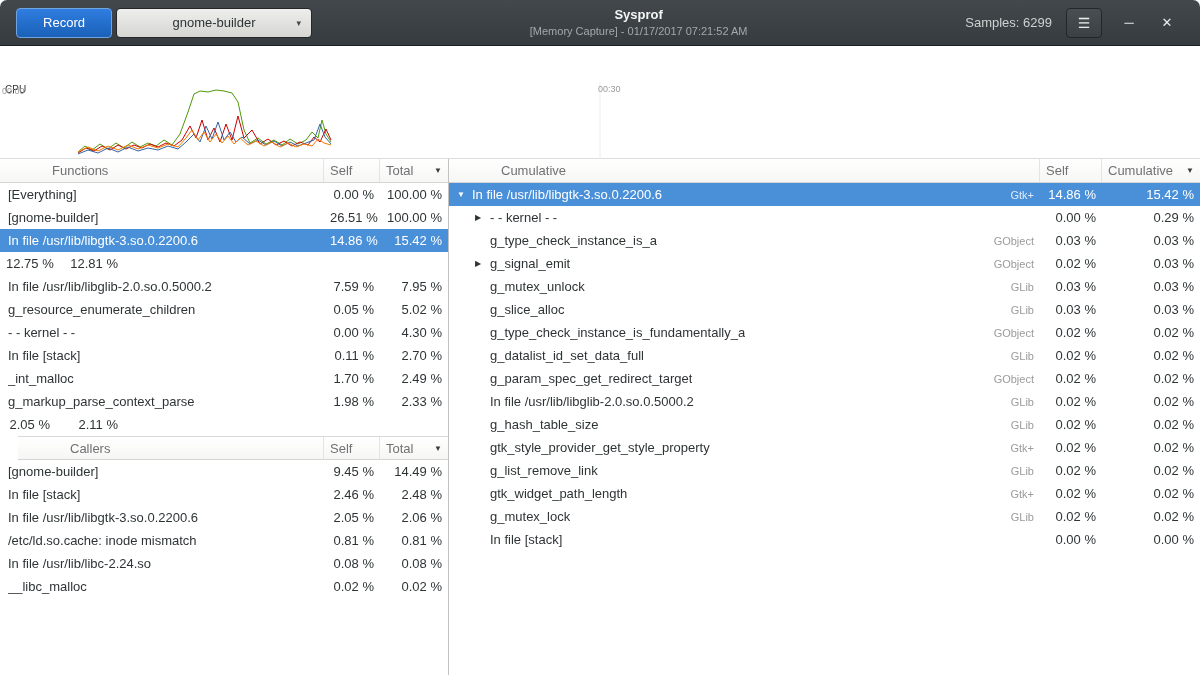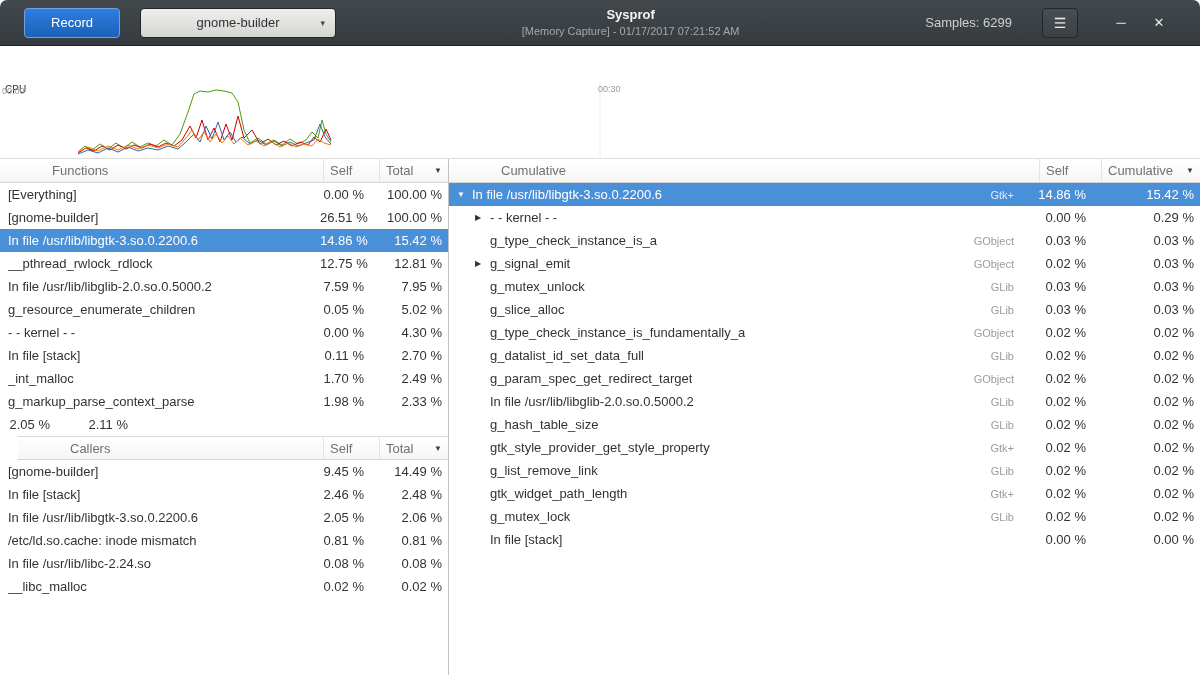--- a/index.html
+++ b/index.html
@@ -9,22 +9,22 @@
     font-size: 13px;
     color: #2e3436;
     background: #ffffff;
     overflow: hidden;
   }
   .window { width: 1200px; height: 675px; display: flex; flex-direction: column; }
 
   
   .headerbar {
     flex: 0 0 46px; height: 46px;
-    display: flex; align-items: center; gap: 20px;
-    padding: 0 24px;
+    display: flex; align-items: center; gap: 4px;
+    padding: 0 16px;
     background: linear-gradient(to bottom, #42484c, #353b3e);
     border-bottom: 1px solid #1d2021;
     border-radius: 7px 7px 0 0;
   }
   .record-btn {
     width: 96px; height: 30px;
     border-radius: 4px;
     border: 1px solid #6fa3e0;
     background: linear-gradient(to bottom, #2f7de0, #1a61b8);
     color: #ffffff; font-family: inherit; font-size: 13px;
@@ -82,21 +82,21 @@
   .th:last-child { border-right: none; }
   .th.c-name { flex: 1; padding-left: 8px; min-width: 0; }
   .th.c-self { flex: 0 0 56px; }
   .th.c-total { flex: 0 0 68px; }
   .right-pane .th.c-self { flex: 0 0 62px; }
   .right-pane .th.c-total { flex: 0 0 98px; }
   .sort-arrow { margin-left: auto; font-size: 8px; color: #3d3d3d; }
 
   
   .rows { display: flex; flex-direction: column; }
-  .row { flex: 0 0 23px; height: 23px; display: flex; align-items: center; background: #ffffff; cursor: default; gap: 10px; }
+  .row { flex: 0 0 23px; height: 23px; display: flex; align-items: center; background: #ffffff; cursor: default; }
   .row.selected { background: #4a90d9; color: #ffffff; }
   .cell { padding: 0 6px; white-space: nowrap; overflow: hidden; }
   .cell.c-name { flex: 1; min-width: 0; display: flex; align-items: center; padding-left: calc(8px + var(--indent, 0px)); }
   .cell.c-self { flex: 0 0 56px; text-align: right; }
   .cell.c-total { flex: 0 0 68px; text-align: right; }
   .right-pane .cell.c-self { flex: 0 0 62px; }
   .right-pane .cell.c-total { flex: 0 0 98px; }
   .fn { overflow: hidden; text-overflow: ellipsis; }
   .lib { margin-left: auto; padding-left: 8px; color: #9b9b9b; font-size: 11px; }
   .row.selected .lib { color: #dfeafa; }
@@ -176,23 +176,20 @@
 
             <div class="row selected">
               <div class="cell c-name">
                 <span class="fn">In file /usr/lib/libgtk-3.so.0.2200.6</span>
               </div>
               <div class="cell c-self">14.86 %</div>
               <div class="cell c-total">15.42 %</div>
             </div>
 
             <div class="row">
-              <div class="cell c-name">
-                <span class="fn">__pthread_rwlock_rdlock</span>
-              </div>
               <div class="cell c-self">12.75 %</div>
               <div class="cell c-total">12.81 %</div>
             </div>
 
             <div class="row">
               <div class="cell c-name">
                 <span class="fn">In file /usr/lib/libglib-2.0.so.0.5000.2</span>
               </div>
               <div class="cell c-self">7.59 %</div>
               <div class="cell c-total">7.95 %</div>

